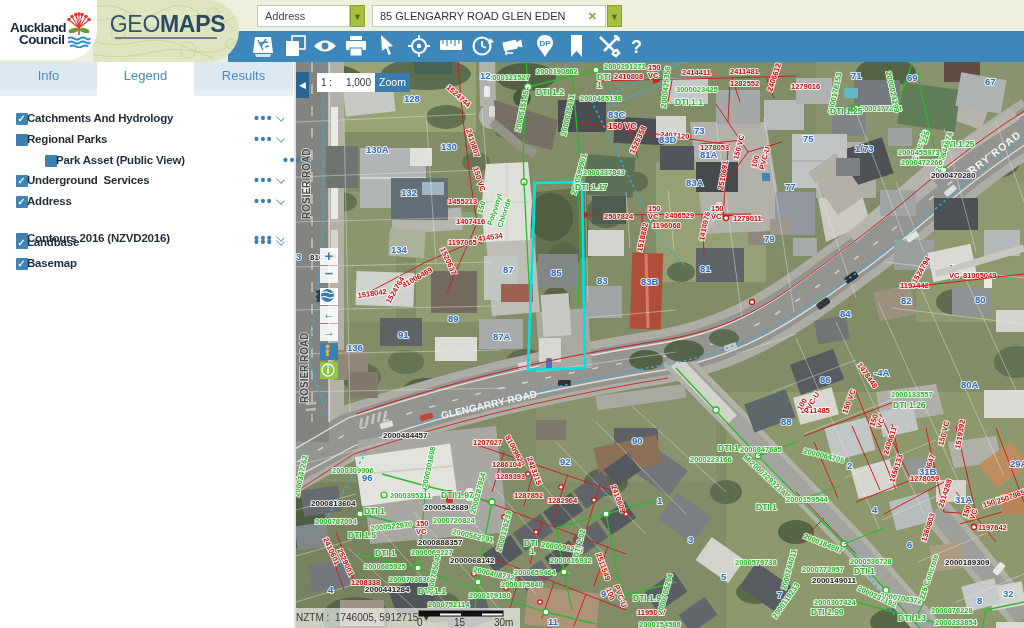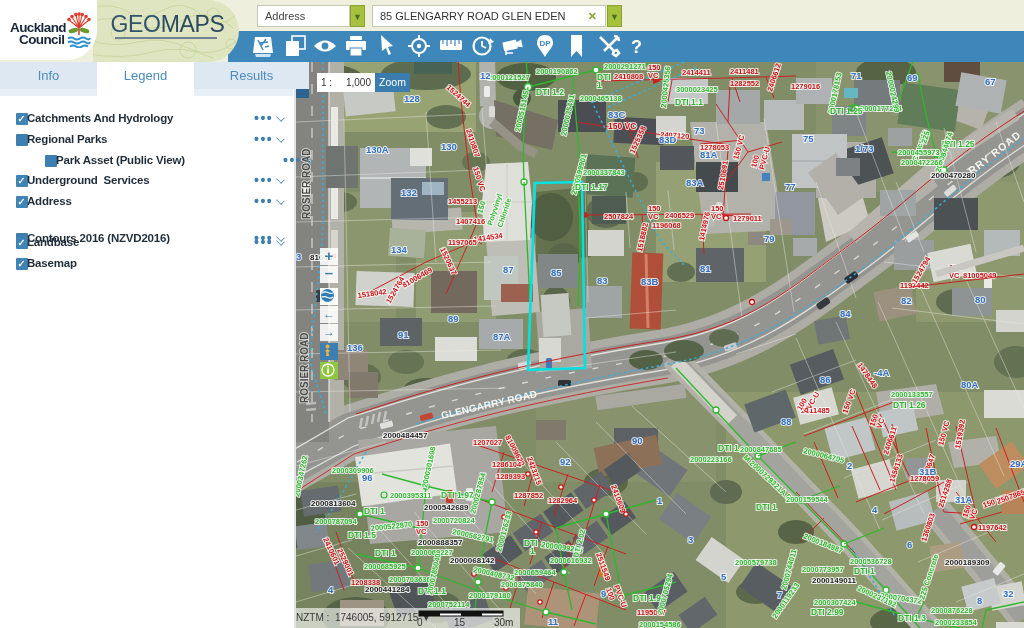--- a/index.html
+++ b/index.html
@@ -3,21 +3,21 @@
 <meta charset="utf-8">
 <style>
 * { margin:0; padding:0; box-sizing:border-box; }
 html,body { width:1024px; height:628px; overflow:hidden; font-family:"Liberation Sans", sans-serif; }
 #app { position:relative; width:1024px; height:628px; background:#fff; }
 
 #hdr { position:absolute; left:0; top:0; width:1024px; height:62px; background:#eef0dd; }
 #tbar { position:absolute; left:228px; top:31px; width:796px; height:31px; background:#3d87ba; }
 #blob { position:absolute; left:93px; top:0; width:146px; height:62px; background:#dfe5c1; border-radius:0 46px 46px 0; overflow:hidden; }
 #geomaps { position:absolute; left:3px; top:11px; width:143px; text-align:center; color:#2a4a63; font-size:23px; letter-spacing:-0.3px; }
-#geomaps b { font-weight:normal; }
+#geomaps b { font-weight:bold; }
 #geomaps .geo { font-weight:normal; color:#31536e; }
 #gunder { position:absolute; left:22px; top:37px; width:102px; height:0; border-top:2px solid #6e828f; }
 #logo { position:absolute; left:0; top:0; width:97px; height:60px; background:#fff; border-radius:0 0 30px 0; }
 .lgtxt { position:absolute; font-weight:bold; color:#17263a; font-size:13.5px; letter-spacing:-0.6px; }
 
 .sel { position:absolute; top:5px; height:22px; background:#fff; border:1px solid #c5c8b5; }
 .gbtn { position:absolute; top:5px; height:22px; background:#a6c13e; border:1px solid #8ba32d; color:#49701c; font-weight:bold; text-align:center; font-size:9px; line-height:22px; }
 
 #side { position:absolute; left:0; top:62px; width:296px; height:566px; background:#fff; border-right:2px solid #e2e2e2; }
 .tab { position:absolute; top:0; height:27px; background:#dde8f2; color:#4b8cba; font-size:13px; text-align:center; line-height:27px; }
@@ -817,21 +817,21 @@
           </g>
 
 <text x="403" y="22" font-size="18" font-weight="bold" fill="#fff">?</text>
 </g>
 </svg>
 </div>
 
 <div id="side">
 <div class="tab" style="left:0;width:97px;">Info</div>
 <div class="tab" style="left:97px;width:97px;background:#fff;">Legend</div>
-<div class="tab" style="left:194px;width:115px;">Results</div>
+<div class="tab" style="left:194px;width:99px;">Results</div>
 <div class="tabsub" style="left:0;width:97px;"></div>
 <div class="tabsub" style="left:97px;width:97px;background:#fff;"></div>
 <div class="tabsub" style="left:194px;width:99px;"></div>
 <div class="lrow" style="top:48px;">
         <div class="cb ck"></div>
         <div class="ltxt">Catchments And Hydrology</div>
         <div class="dots">•••</div>
         <div class="chev"></div>
       </div>
 <div class="lrow" style="top:69px;">

